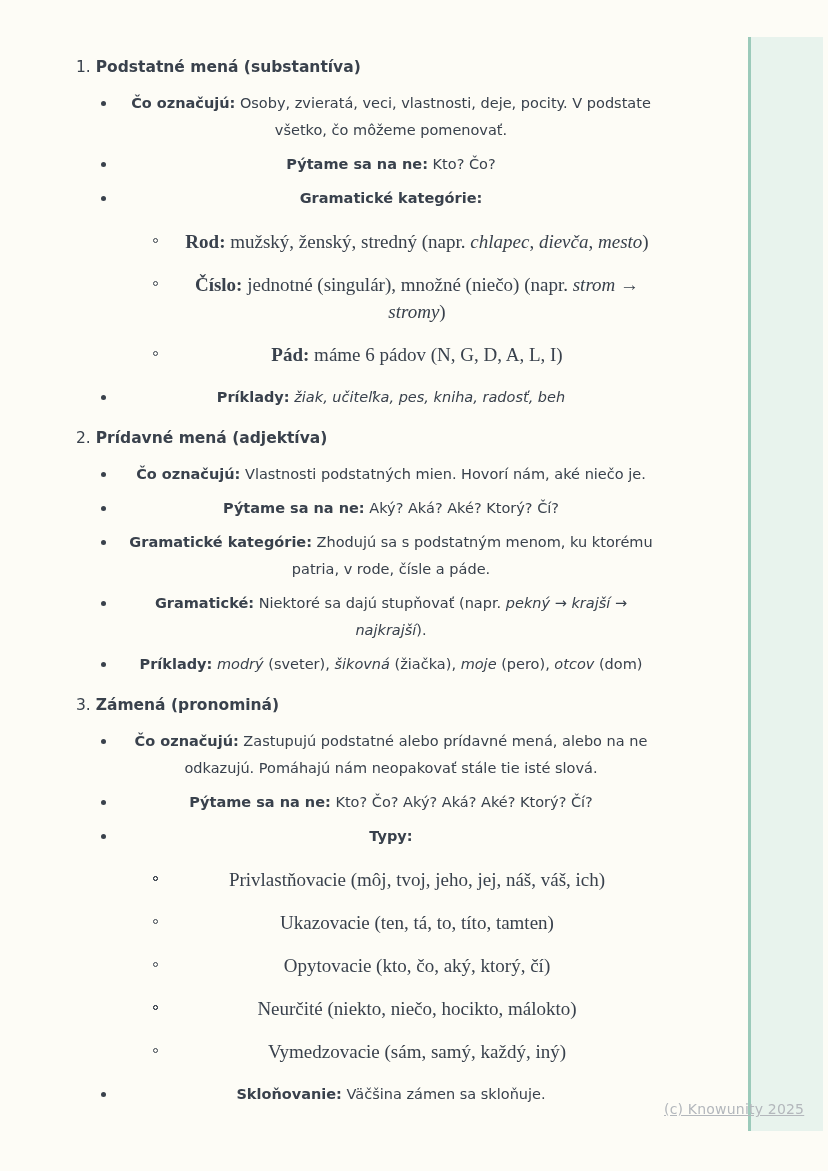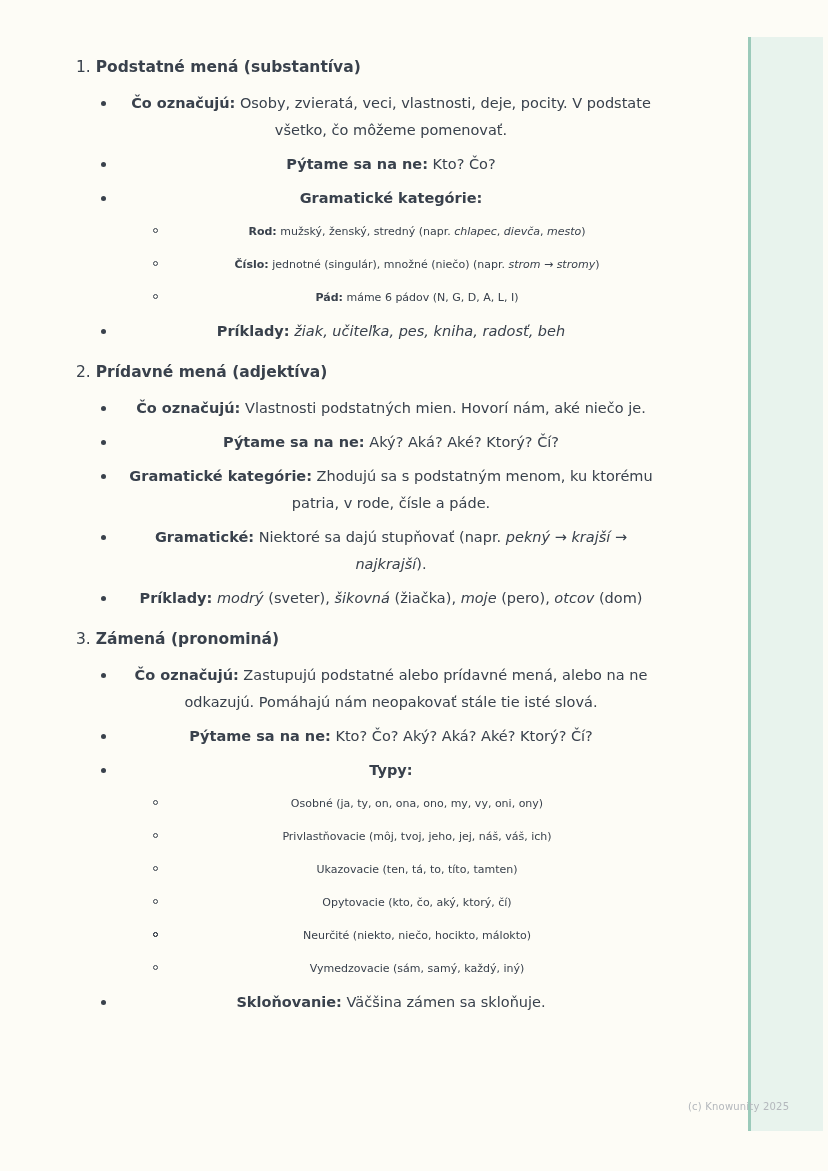--- a/index.html
+++ b/index.html
@@ -11,24 +11,24 @@
     color: var(--text_color, #39414c);
     font-family: "DejaVu Sans", "Liberation Sans", sans-serif;
   }
   .stripe {
     position:absolute; top:37px; left:748px; width:75px; height:1094px;
     background: var(--stripe_fill, #e8f3ed);
     border-left:3px solid var(--stripe_edge, #9bcaba);
     z-index:1;
   }
   .watermark {
-    position:absolute; left:688px; top:1101px;
-    font-size:10px; letter-spacing:0.2px;
+    position:absolute; left:664px; top:1101px;
+    font-size:14px; letter-spacing:0.2px;
     color: var(--watermark_color, #b3b7bc);
-    z-index:2; white-space:nowrap;
+    z-index:2; white-space:nowrap;text-decoration:underline;
   }
   .content {
     position:absolute; top:56px; left:76px; width:586px; z-index:3;
   }
   .section { margin-bottom:16px; }
   .section-heading { font-size:15.5px; line-height:22px; margin-bottom:12px; }
   .section-number { font-weight:400; }
   .section-title  { font-weight:700; }
   .bullet {
     position:relative;
@@ -40,23 +40,24 @@
   }
   .marker-disc {
     position:absolute; left:25px; top:11px;
     width:5px; height:5px; border-radius:50%;
     background: var(--text_color, #39414c);
   }
   .subs { margin-top:2px; }
   .sub {
     position:relative;
     padding-left:52px;
-    margin:6px 0;
-    font-size:11px;
+    margin:16px 0;
+    font-size:19px;
     line-height:27px;
+    font-family:Liberation Serif, serif;
   }
   .marker-ring {
     position:absolute; left:33px; top:10px;
     width:5px; height:5px; border-radius:50%;
     border:1.5px solid var(--text_color, #39414c);
     background:transparent;
   }
   .b { font-weight:700; }
   .i { font-style:italic; }
   .n { font-weight:400; font-style:normal; }
@@ -90,21 +91,21 @@
           <div class="bullet"><span class="marker-disc"></span><span class="runs"><span class="b">Gramatické:</span><span class="n"> Niektoré sa dajú stupňovať (napr. </span><span class="i">pekný → krajší → najkrajší</span><span class="n">).</span></span></div>
           <div class="bullet"><span class="marker-disc"></span><span class="runs"><span class="b">Príklady:</span><span class="n"> </span><span class="i">modrý</span><span class="n"> (sveter), </span><span class="i">šikovná</span><span class="n"> (žiačka), </span><span class="i">moje</span><span class="n"> (pero), </span><span class="i">otcov</span><span class="n"> (dom)</span></span></div>
         </div>
       </section>
       <section class="section">
         <div class="section-heading"><span class="section-number">3. </span><span class="section-title">Zámená (pronominá)</span></div>
         <div class="bullets">
           <div class="bullet"><span class="marker-disc"></span><span class="runs"><span class="b">Čo označujú:</span><span class="n"> Zastupujú podstatné alebo prídavné mená, alebo na ne odkazujú. Pomáhajú nám neopakovať stále tie isté slová.</span></span></div>
           <div class="bullet"><span class="marker-disc"></span><span class="runs"><span class="b">Pýtame sa na ne:</span><span class="n"> Kto? Čo? Aký? Aká? Aké? Ktorý? Čí?</span></span></div>
           <div class="bullet"><span class="marker-disc"></span><span class="runs"><span class="b">Typy:</span></span><div class="subs">
-              <div class="sub"><span class="marker-ring"></span><span class="runs"><span class="n">Osobné (ja, ty, on, ona, ono, my, vy, oni, ony)</span></span></div>
+              <div class="sub"><span class="marker-ring"></span></div>
               <div class="sub"><span class="marker-ring"></span><span class="runs"><span class="n">Privlastňovacie (môj, tvoj, jeho, jej, náš, váš, ich)</span></span></div>
               <div class="sub"><span class="marker-ring"></span><span class="runs"><span class="n">Ukazovacie (ten, tá, to, títo, tamten)</span></span></div>
               <div class="sub"><span class="marker-ring"></span><span class="runs"><span class="n">Opytovacie (kto, čo, aký, ktorý, čí)</span></span></div>
               <div class="sub"><span class="marker-ring"></span></div>
               <div class="sub"><span class="marker-ring"></span><span class="runs"><span class="n">Neurčité (niekto, niečo, hocikto, málokto)</span></span></div>
               <div class="sub"><span class="marker-ring"></span><span class="runs"><span class="n">Vymedzovacie (sám, samý, každý, iný)</span></span></div>
             </div></div>
           <div class="bullet"><span class="marker-disc"></span><span class="runs"><span class="b">Skloňovanie:</span><span class="n"> Väčšina zámen sa skloňuje.</span></span></div>
         </div>
       </section>

